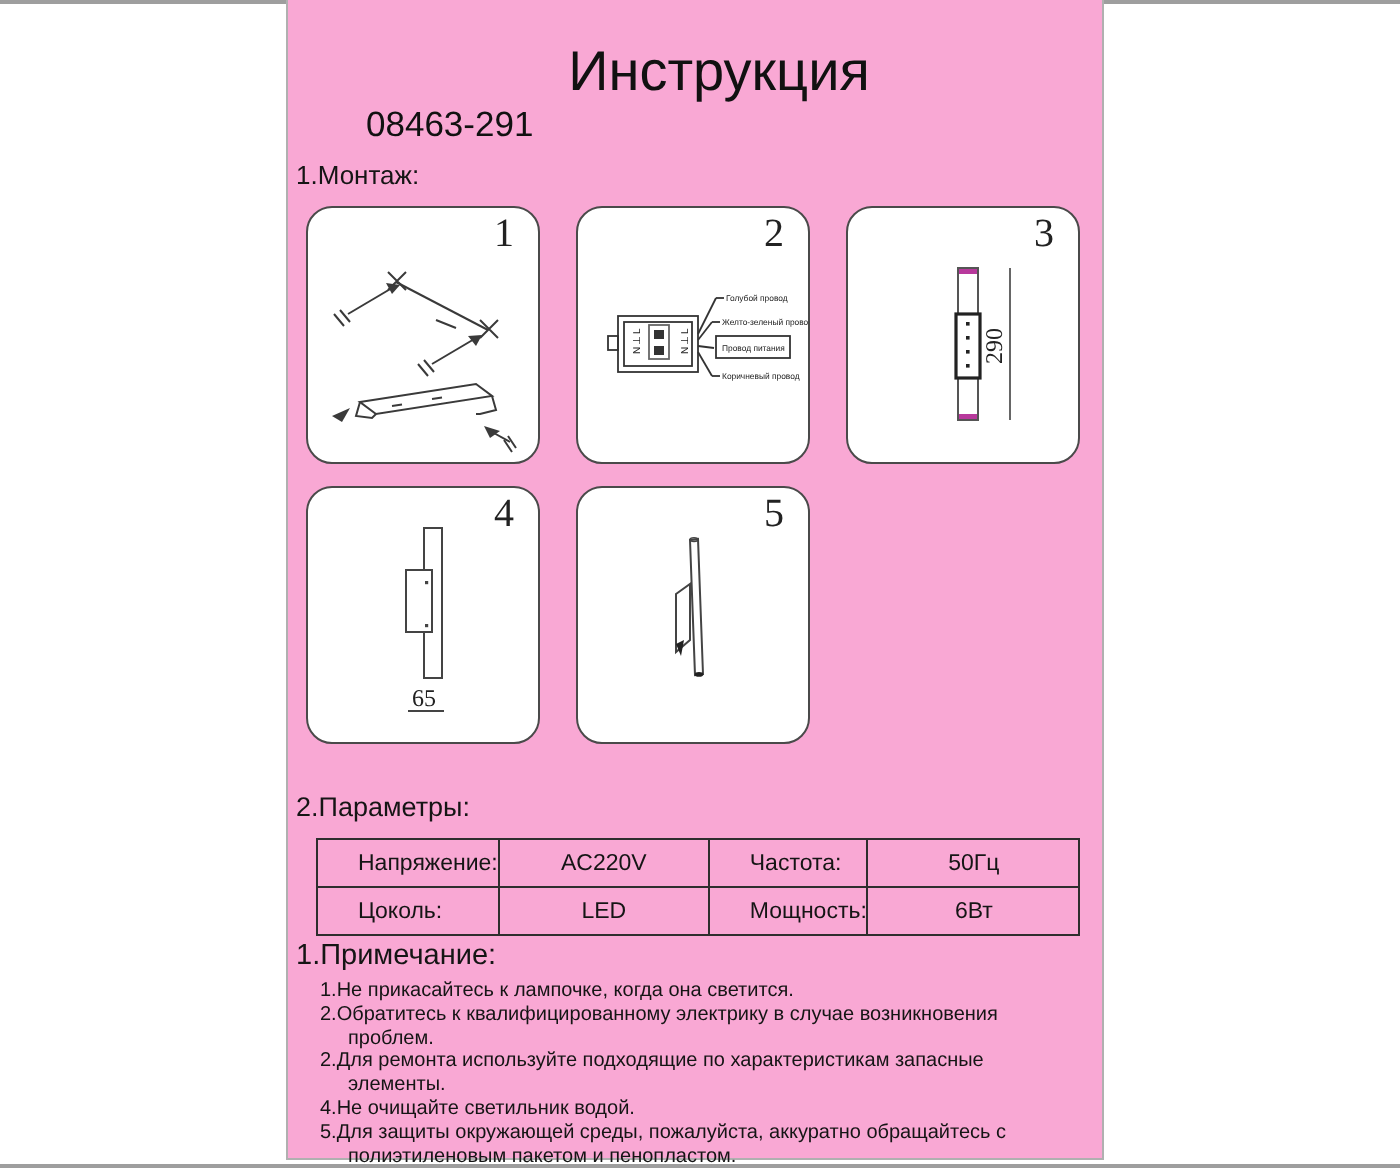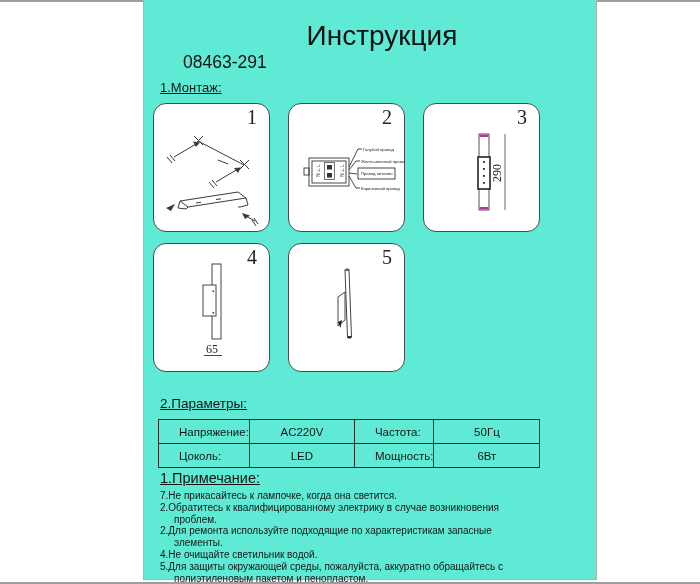--- a/index.html
+++ b/index.html
@@ -1,28 +1,28 @@
 <!DOCTYPE html>
 <html><head>
 <meta charset="utf-8">
 <style>
   html,body{margin:0;padding:0;background:#ffffff;}
   #screen{position:relative;width:700px;height:584px;background:#ffffff;overflow:hidden;
           font-family:"Liberation Sans","DejaVu Sans",sans-serif;color:#1c1c1c;}
   .edge{position:absolute;left:0;right:0;height:2px;background:#9e9e9e;}
   .edge.top{top:0;}
   .edge.bottom{bottom:0;}
-  #sheet{position:absolute;left:143px;top:0;width:454px;height:580px;background:#5eead4;
+  #sheet{position:absolute;left:143px;top:0;width:409px;height:580px;background:#f9a8d4;
          border-left:1px solid #b0b0b0;border-right:1px solid #b0b0b0;border-bottom:1px solid #b0b0b0;
          box-sizing:border-box;}
   .doc-title{position:absolute;top:20px;left:0;width:100%;text-align:center;
              font-size:28px;color:#111;transform:translateX(12px);}
   .doc-model{position:absolute;top:52px;left:0;width:100%;
              font-size:17.5px;color:#111;transform:translateX(39px);}
-  .sec-head{position:absolute;left:16px;color:#151515;text-decoration:underline;}
+  .sec-head{position:absolute;left:4px;color:#151515;}
   #h-montage{top:80px;font-size:13px;}
   #h-params{top:396px;font-size:13.5px;}
   #h-notes{top:470px;font-size:14.5px;}
   .panel{position:absolute;width:117px;height:129px;background:#fff;
          border:1px solid #4a4a4a;border-radius:13px;box-sizing:border-box;}
   .panel svg{position:absolute;left:0;top:0;}
   .panel-num{position:absolute;top:2px;right:12px;font-family:"Liberation Serif","DejaVu Serif",serif;
              font-size:20px;color:#222;line-height:1.1;}
   #p1{left:9px;top:103px;} #p2{left:144px;top:103px;} #p3{left:279px;top:103px;}
   #p4{left:9px;top:243px;} #p5{left:144px;top:243px;}
@@ -174,21 +174,21 @@
         <td class="val">LED</td>
         <td class="lbl">Мощность:</td>
         <td class="val">6Вт</td>
       </tr>
     </tbody>
       </table>
 
     <div id="h-notes" class="sec-head">1.Примечание:</div>
 
     <div id="notes-list">
-      <div class="note-item">7.Не прикасайтесь к лампочке, когда она светится.</div>
+      <div class="note-item">1.Не прикасайтесь к лампочке, когда она светится.</div>
       <div class="note-item">2.Обратитесь к квалифицированному электрику в случае возникновения проблем.</div>
       <div class="note-item">2.Для ремонта используйте подходящие по характеристикам запасные элементы.</div>
       <div class="note-item">4.Не очищайте светильник водой.</div>
       <div class="note-item">5.Для защиты окружающей среды, пожалуйста, аккуратно обращайтесь с полиэтиленовым пакетом и пенопластом.</div>
     </div>
 
   </div>
 </div>
 
 </body></html>

